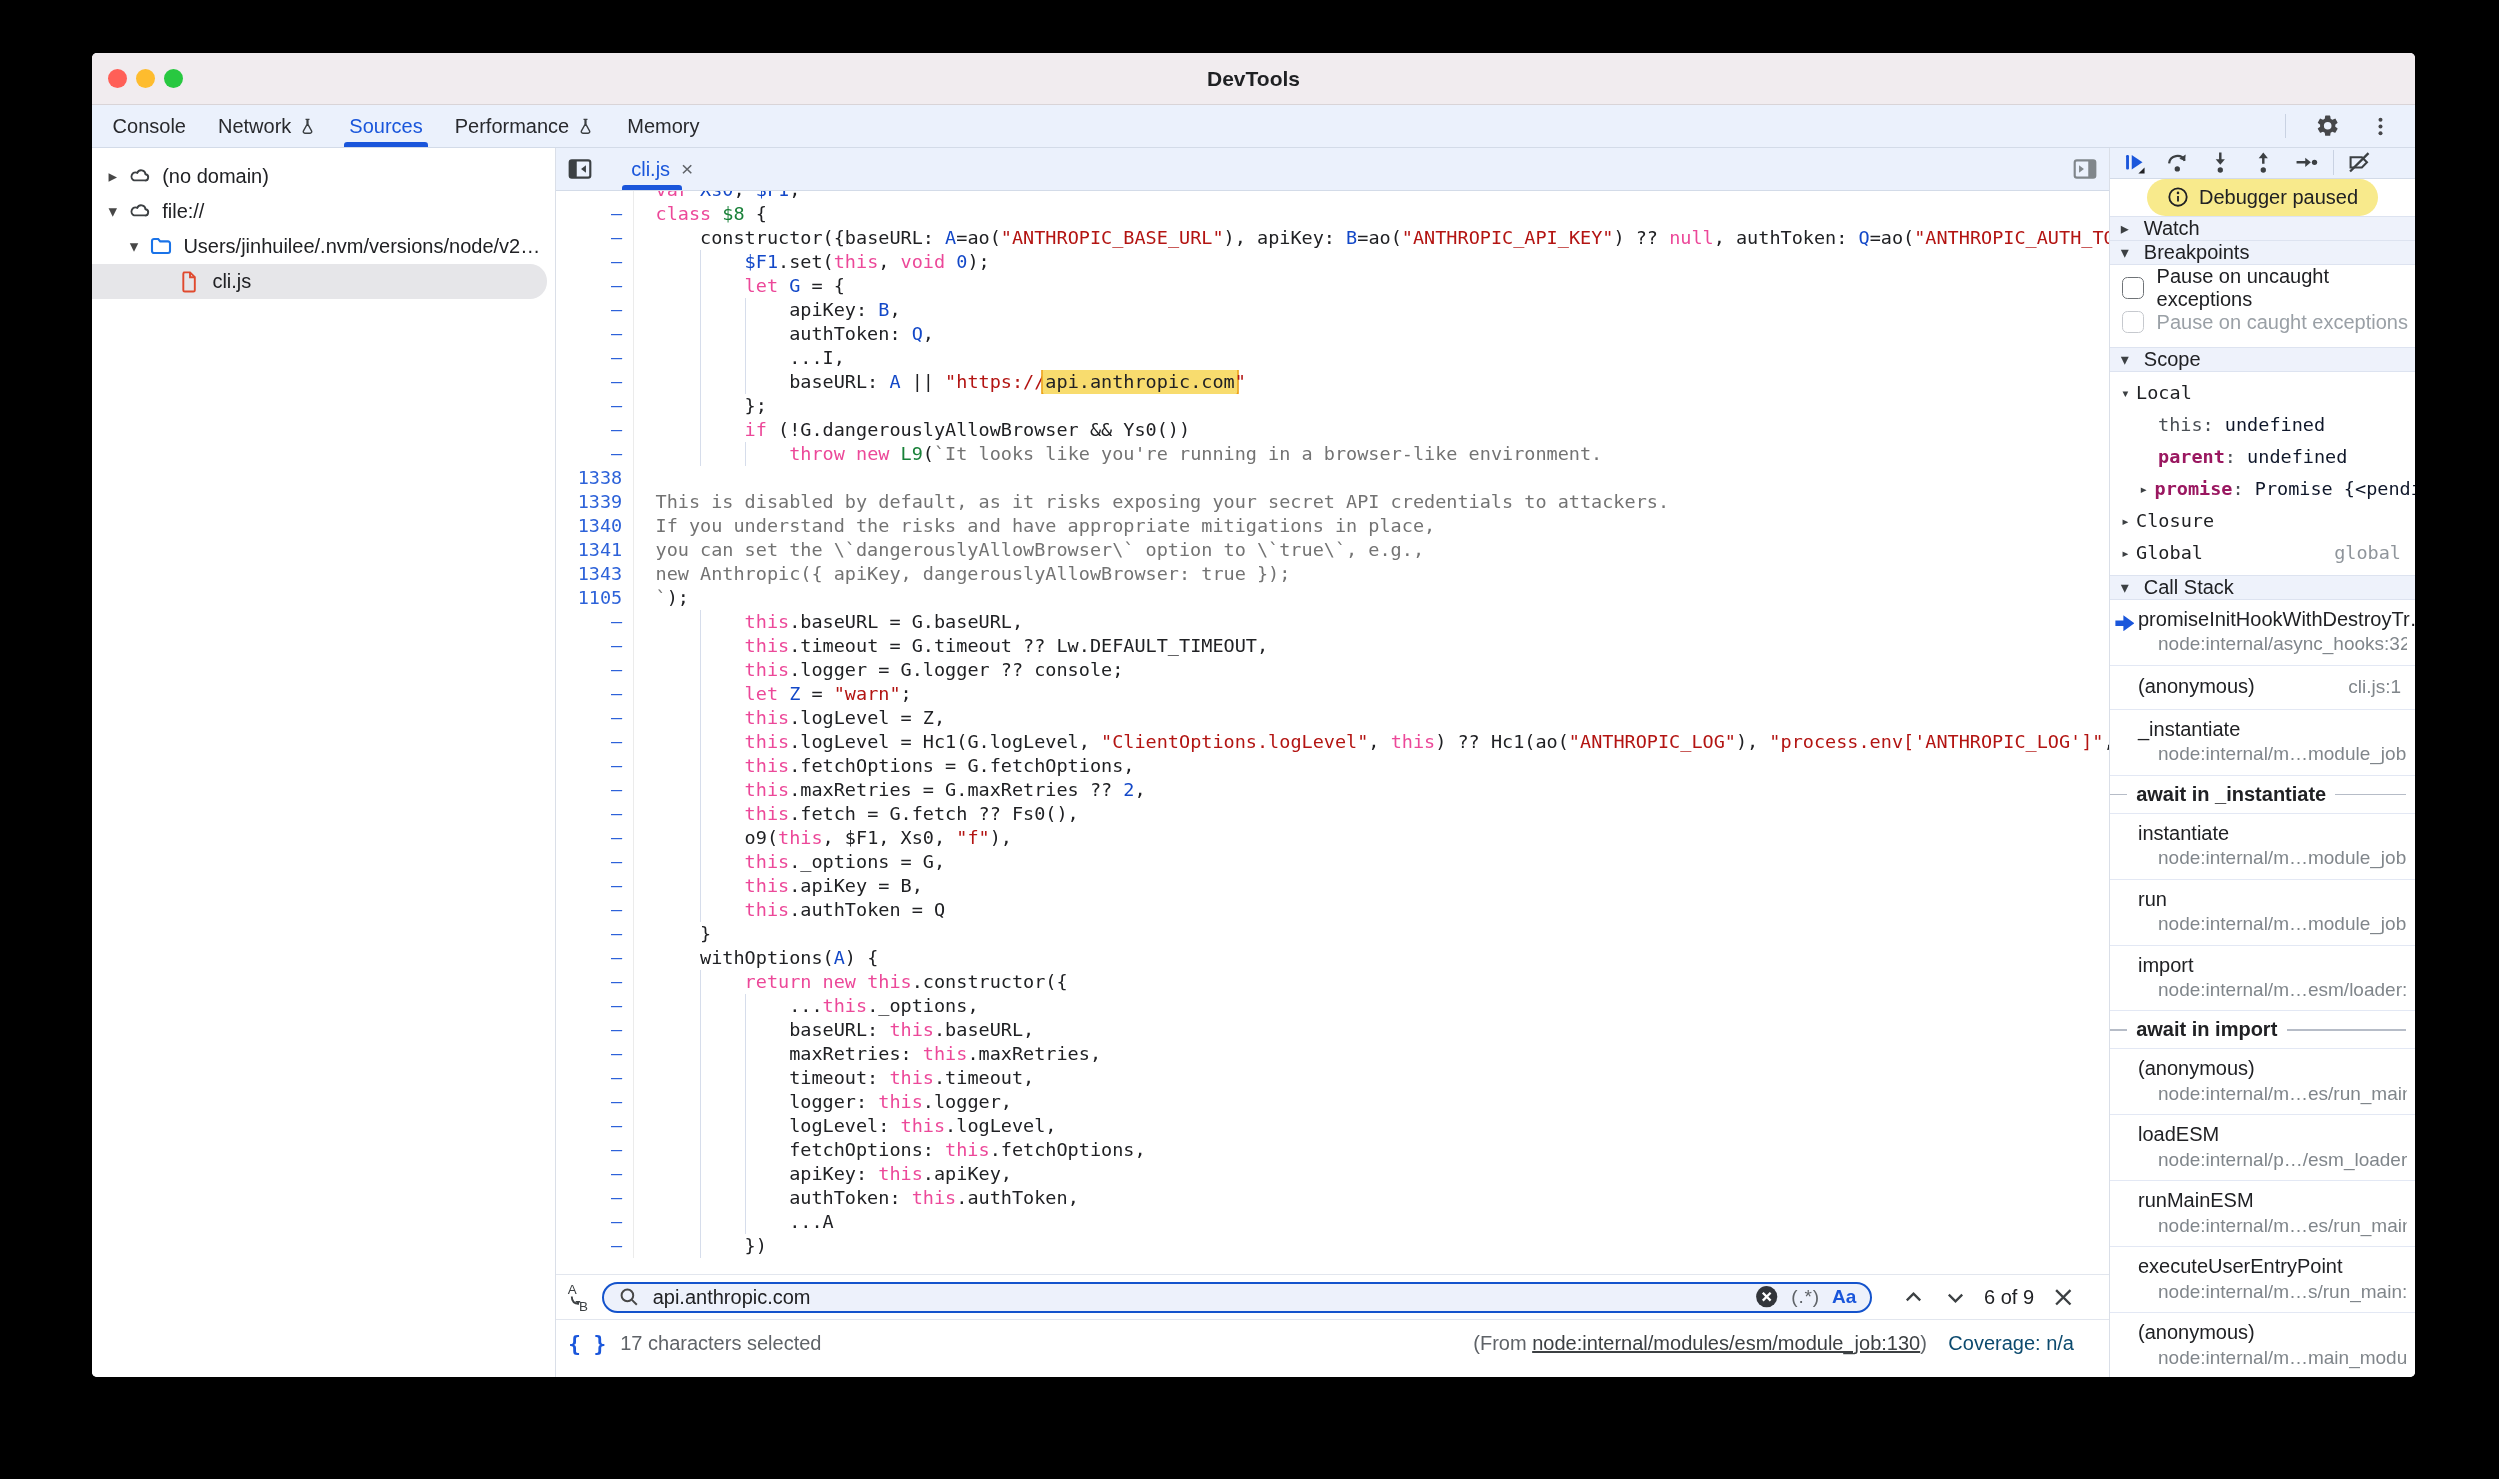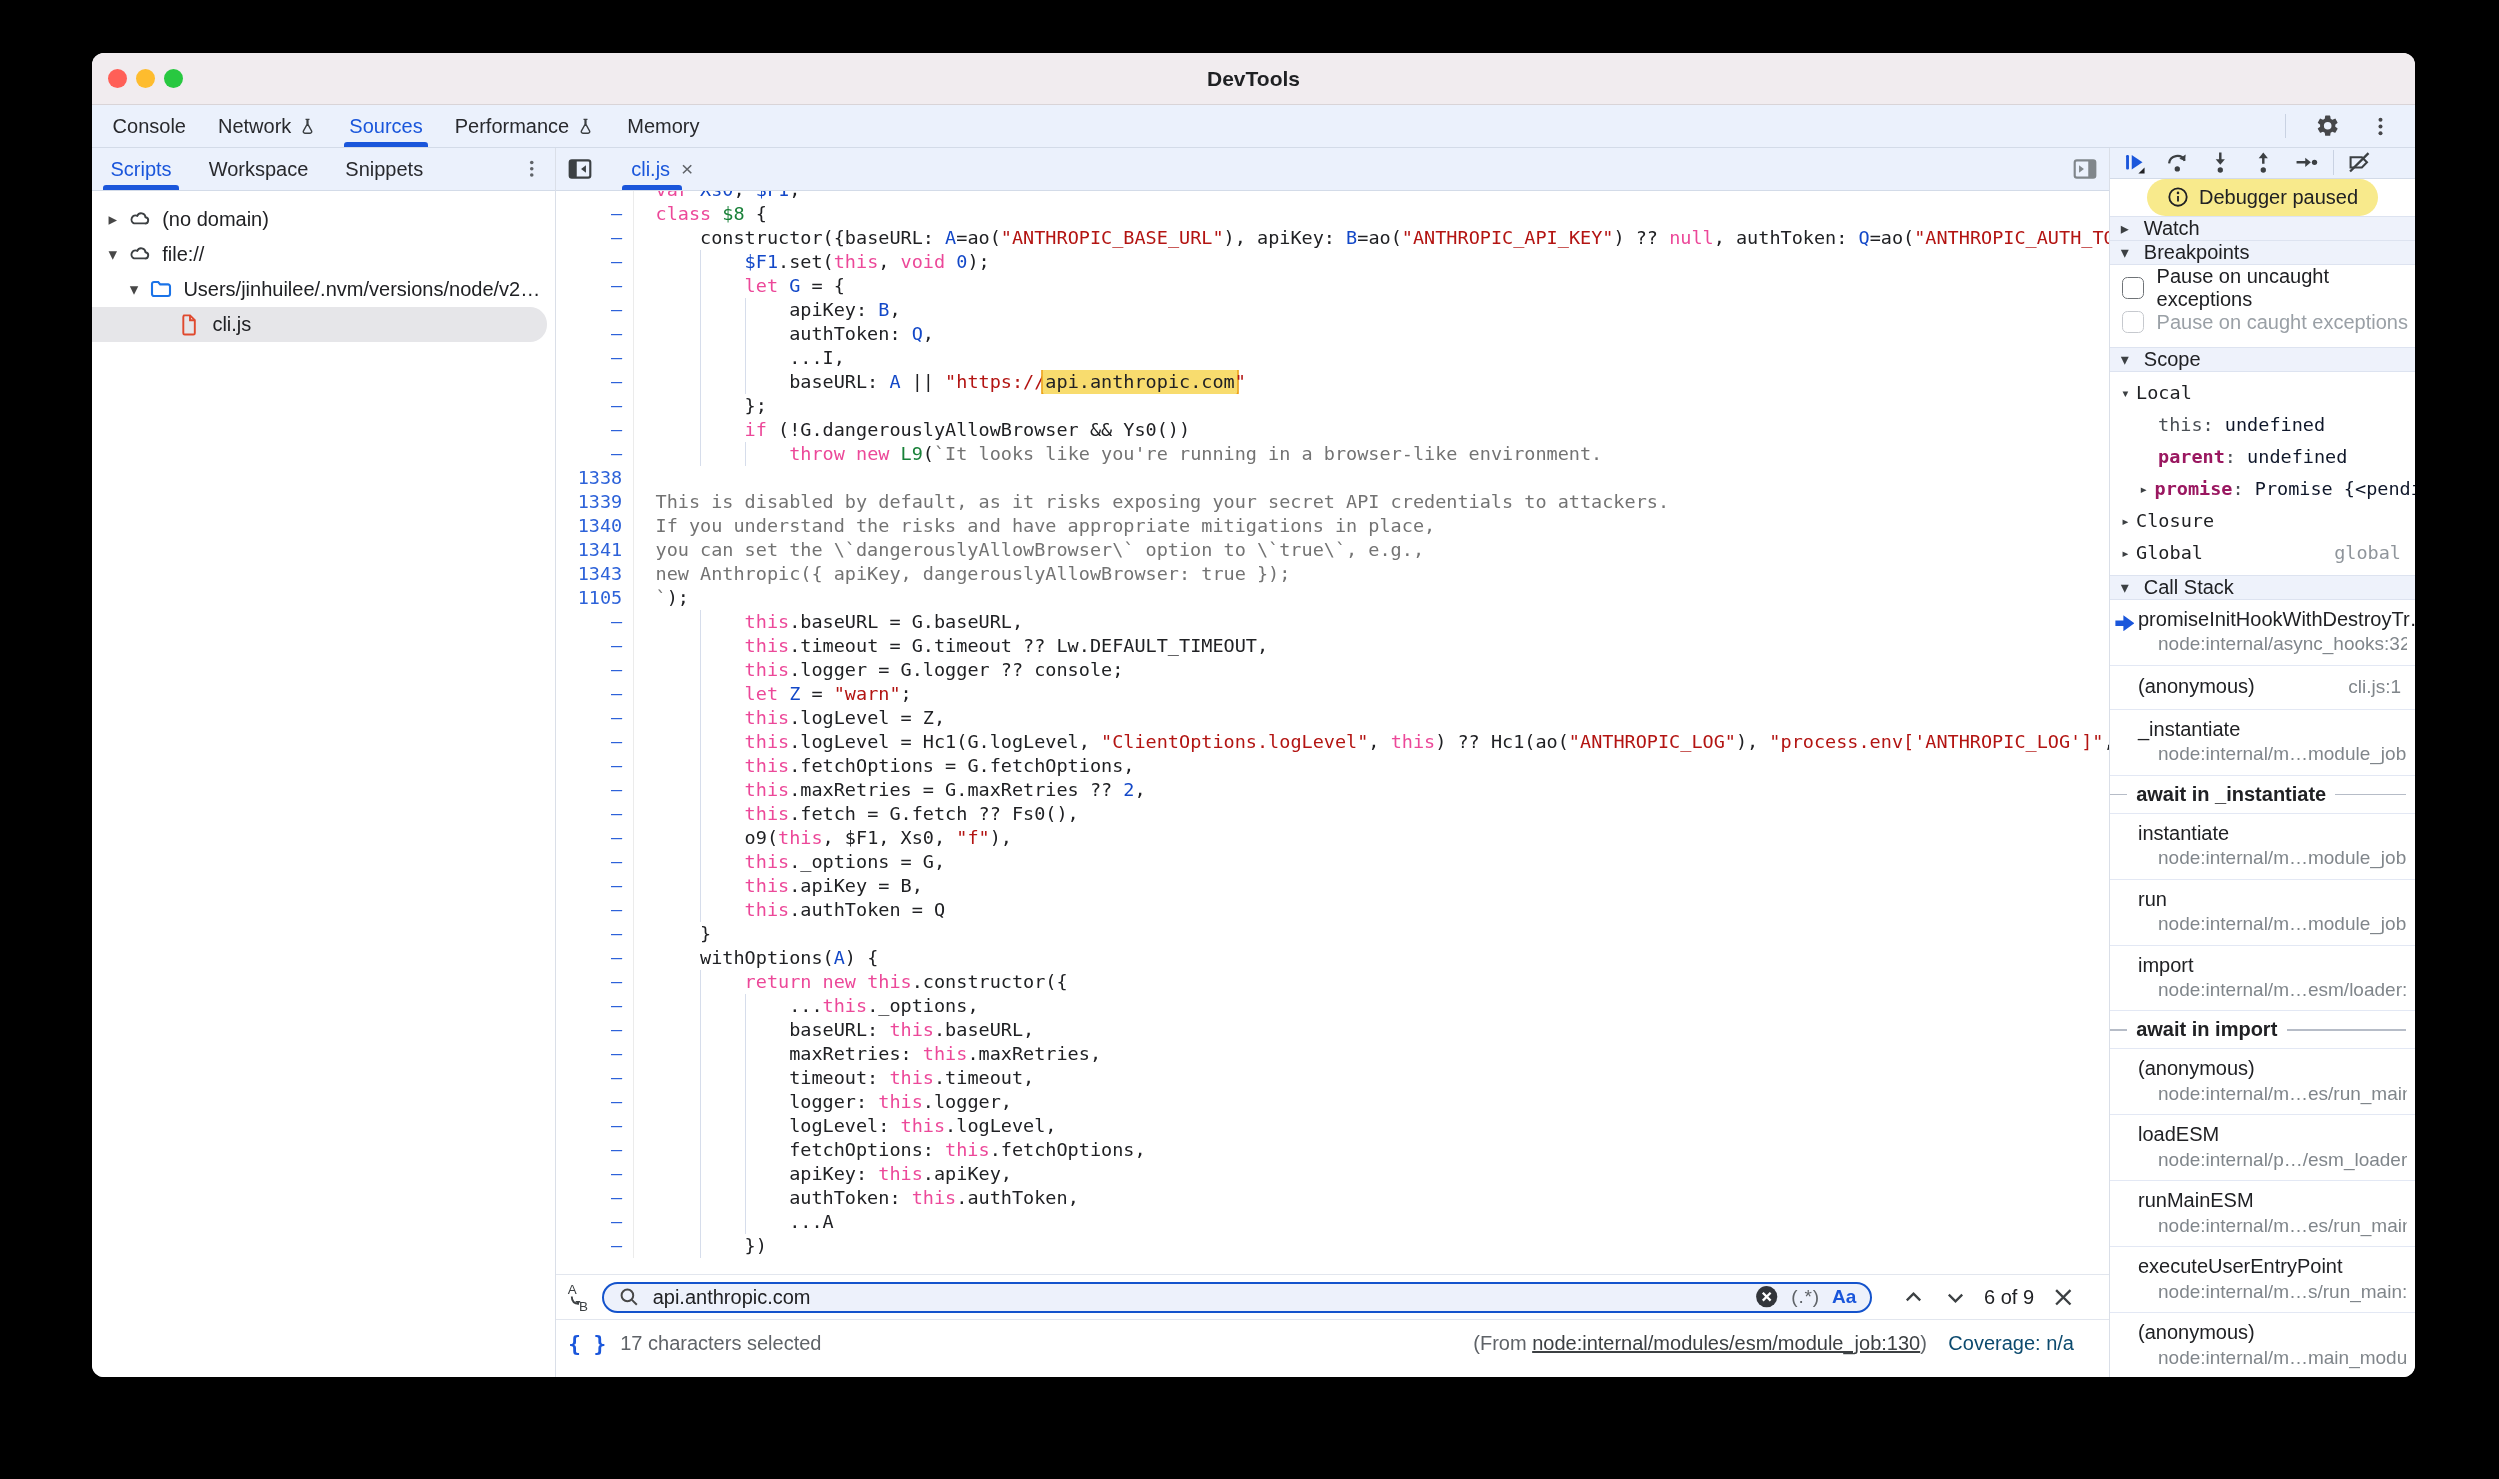--- a/index.html
+++ b/index.html
@@ -1,16 +1,16 @@
 <!DOCTYPE html>
 <html style="font-size:12.3px"><head>
 <meta charset="utf-8">
 <style>
   html,body{margin:0;padding:0;width:2500px;height:1479px;background:#000;font-family:"Liberation Sans",sans-serif;-webkit-font-smoothing:antialiased;}
-  .window{position:absolute;left:92px;top:53px;width:2323px;height:1324px;background:#fff;border-radius:12px;overflow:hidden;box-shadow:0 31px 92px rgba(0,0,0,.6);}
+  .window{position:absolute;left:92px;top:53px;width:2323px;height:1324px;background:#fff;border-radius:5px;overflow:hidden;box-shadow:0 31px 92px rgba(0,0,0,.6);}
   
   .titlebar{height:51px;background:#f1ecef;border-bottom:0.8px solid #d9d4d7;position:relative;display:flex;align-items:center;justify-content:center;}
   .title{font-size:21px;font-weight:700;color:#1f2023;}
   .tl{position:absolute;top:16px;width:19px;height:19px;border-radius:50%;}
   .tl.red{left:16px;background:#ff5f57;}.tl.yellow{left:44px;background:#febc2e;}.tl.green{left:72px;background:#28c840;}
   
   .toolbar{height:42px;background:#ebf1fc;border-bottom:0.8px solid #d3dbe8;display:flex;align-items:stretch;padding-left:4.6px;}
   .tab{position:relative;display:flex;align-items:center;gap:7px;padding:0 16px;font-size:20px;color:#28292d;cursor:default;}
   .tab.active{color:#1a56db;}
   .tab.active::after{content:'';position:absolute;left:10.8px;right:10.8px;bottom:0;height:4.6px;border-radius:3.1px 3.1px 0 0;background:#1a56db;}
@@ -142,38 +142,20 @@
             <circle cx="12" cy="12" r="2.1"></circle>
             <circle cx="12" cy="19" r="2.1"></circle>
           </svg>
         </span>
     </div>
   </div>
 
   <div class="mainrow">
 
     <div class="sidebar">
-      <div class="side-tabs">
-        <div class="tab active">
-            <span>Scripts</span>
-          </div>
-        <div class="tab">
-            <span>Workspace</span>
-          </div>
-        <div class="tab">
-            <span>Snippets</span>
-          </div>
-        <div class="dots3">
-            <svg width="21.5" height="21.5" viewBox="0 0 24 24" fill="#5f6368">
-              <circle cx="12" cy="5" r="2"></circle>
-              <circle cx="12" cy="12" r="2"></circle>
-              <circle cx="12" cy="19" r="2"></circle>
-            </svg>
-          </div>
-      </div>
       <div class="tree">
         <div class="trow" style="padding-left:10.8px;">
           <span class="arr">▸</span>
           <span class="ticon">
               <svg width="24" height="24" viewBox="0 0 24 24" fill="none" stroke="#3c4043" stroke-width="1.9">
                 <path d="M18.5,10.2a4.3,4.3,0,0,0-8.2-1.4A3.8,3.8,0,0,0,7,16.4H17.6a3.1,3.1,0,0,0,.9-6.2Z"></path>
               </svg>
             </span>
           <span>(no domain)</span>
         </div>

